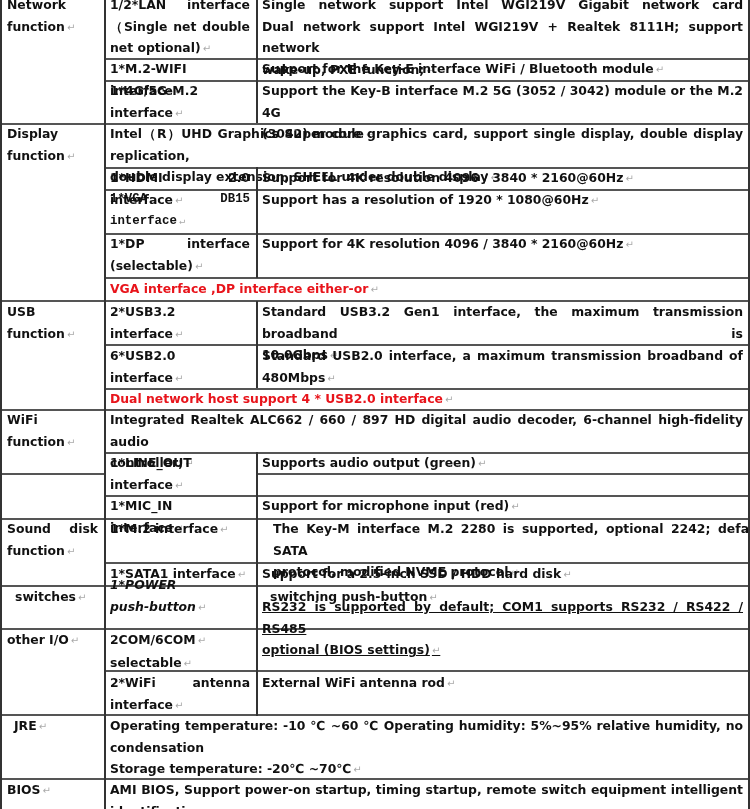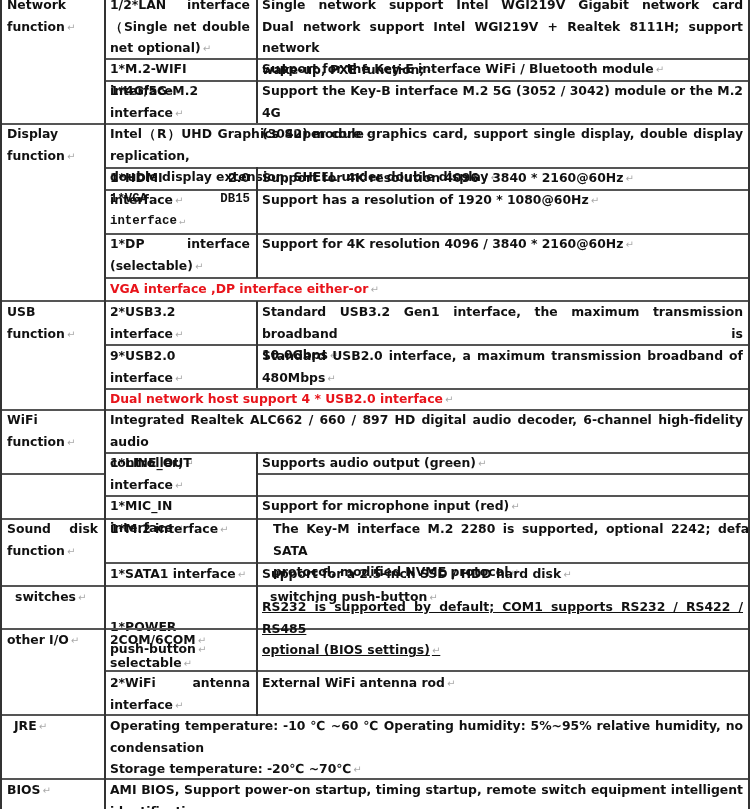--- a/index.html
+++ b/index.html
@@ -90,21 +90,21 @@
     </div>
     <div class="cell" style="left: 104px; top: 301px; width: 152px; height: 44px;">
       <span class="line"><span>2*USB3.2 interface</span><span class="pm">↵</span></span>
     </div>
     <div class="cell" style="left: 256px; top: 301px; width: 493px; height: 44px;">
       <span class="line" style="text-align-last: justify;"><span>Standard USB3.2 Gen1 interface, the maximum transmission broadband is</span></span>
       <span class="line"><span>10.0Gbps</span><span class="pm">↵</span></span>
     </div>
     <div class="hl" style="left: 104px; top: 344px; width: 645px;"></div>
     <div class="cell" style="left: 104px; top: 345px; width: 152px; height: 44px;">
-      <span class="line"><span>9*USB2.0 interface</span><span class="pm">↵</span></span>
+      <span class="line"><span>6*USB2.0 interface</span><span class="pm">↵</span></span>
     </div>
     <div class="cell" style="left: 256px; top: 345px; width: 493px; height: 44px;">
       <span class="line" style="text-align-last: justify;"><span>Standard USB2.0 interface, a maximum transmission broadband of</span></span>
       <span class="line"><span>480Mbps</span><span class="pm">↵</span></span>
     </div>
     <div class="hl" style="left: 104px; top: 388px; width: 645px;"></div>
     <div class="cell red" style="left: 104px; top: 388px; width: 645px; height: 22px;">
       <span class="line"><span>Dual network host support 4 * USB2.0 interface</span><span class="pm">↵</span></span>
     </div>
     <div class="hl" style="left: 0px; top: 409px; width: 749px;"></div>
@@ -149,21 +149,21 @@
     <div class="cell" style="left: 104px; top: 563px; width: 152px; height: 22px;">
       <span class="line"><span>1*SATA1 interface</span><span class="pm">↵</span></span>
     </div>
     <div class="cell" style="left: 256px; top: 563px; width: 493px; height: 22px;">
       <span class="line"><span>Support for a 2.5-inch SSD / HDD hard disk</span><span class="pm">↵</span></span>
     </div>
     <div class="hl" style="left: 0px; top: 585px; width: 749px;"></div>
     <div class="cell" style="left: 0px; top: 586px; width: 104px; height: 44px; padding-left: 15px;">
       <span class="line"><span>switches</span><span class="pm">↵</span></span>
     </div>
-    <div class="cell" style="left: 104px; top: 616px; width: 152px; height: 52px;">
+    <div class="cell" style="left: 104px; top: 574px; width: 152px; height: 52px; font-style: italic;">
       <span class="line"><span>1*POWER</span></span>
       <span class="line"><span>push-button</span><span class="pm">↵</span></span>
     </div>
     <div class="cell" style="left: 256px; top: 586px; width: 493px; height: 44px; padding-left: 14px;">
       <span class="line"><span>switching push-button</span><span class="pm">↵</span></span>
     </div>
     <div class="hl" style="left: 0px; top: 628px; width: 749px;"></div>
     <div class="cell" style="left: 0px; top: 629px; width: 104px; height: 88px; padding-left: 7px;">
       <span class="line"><span>other I/O</span><span class="pm">↵</span></span>
     </div>

